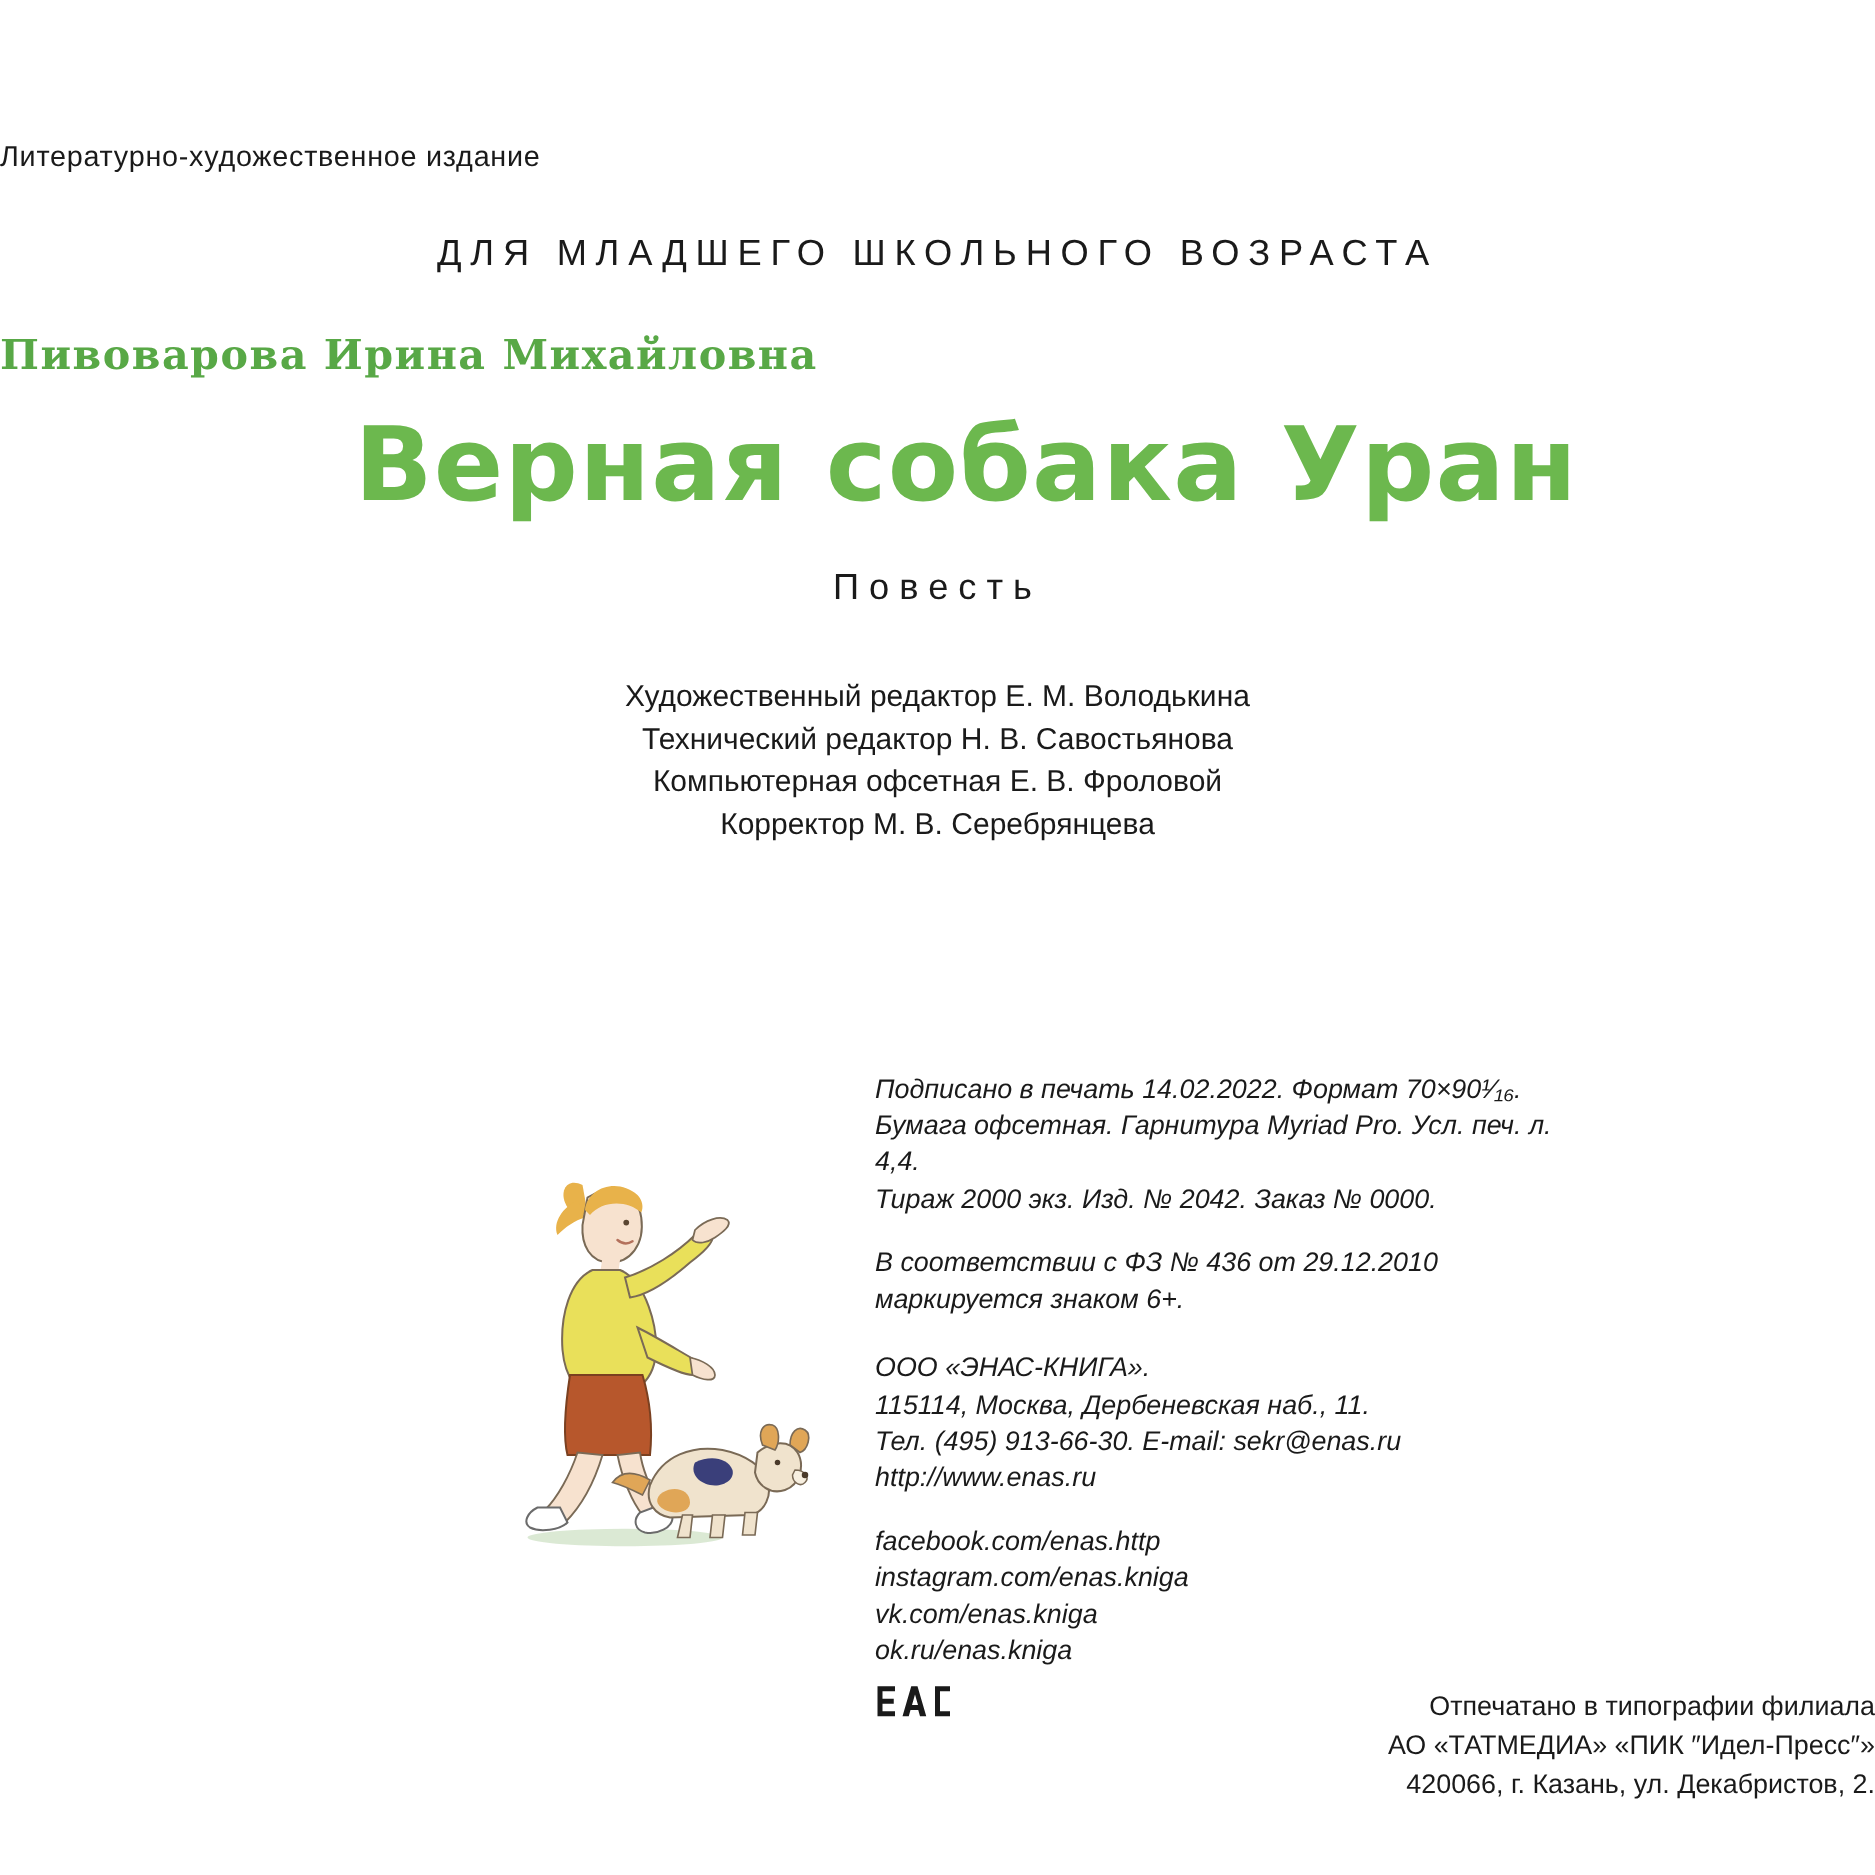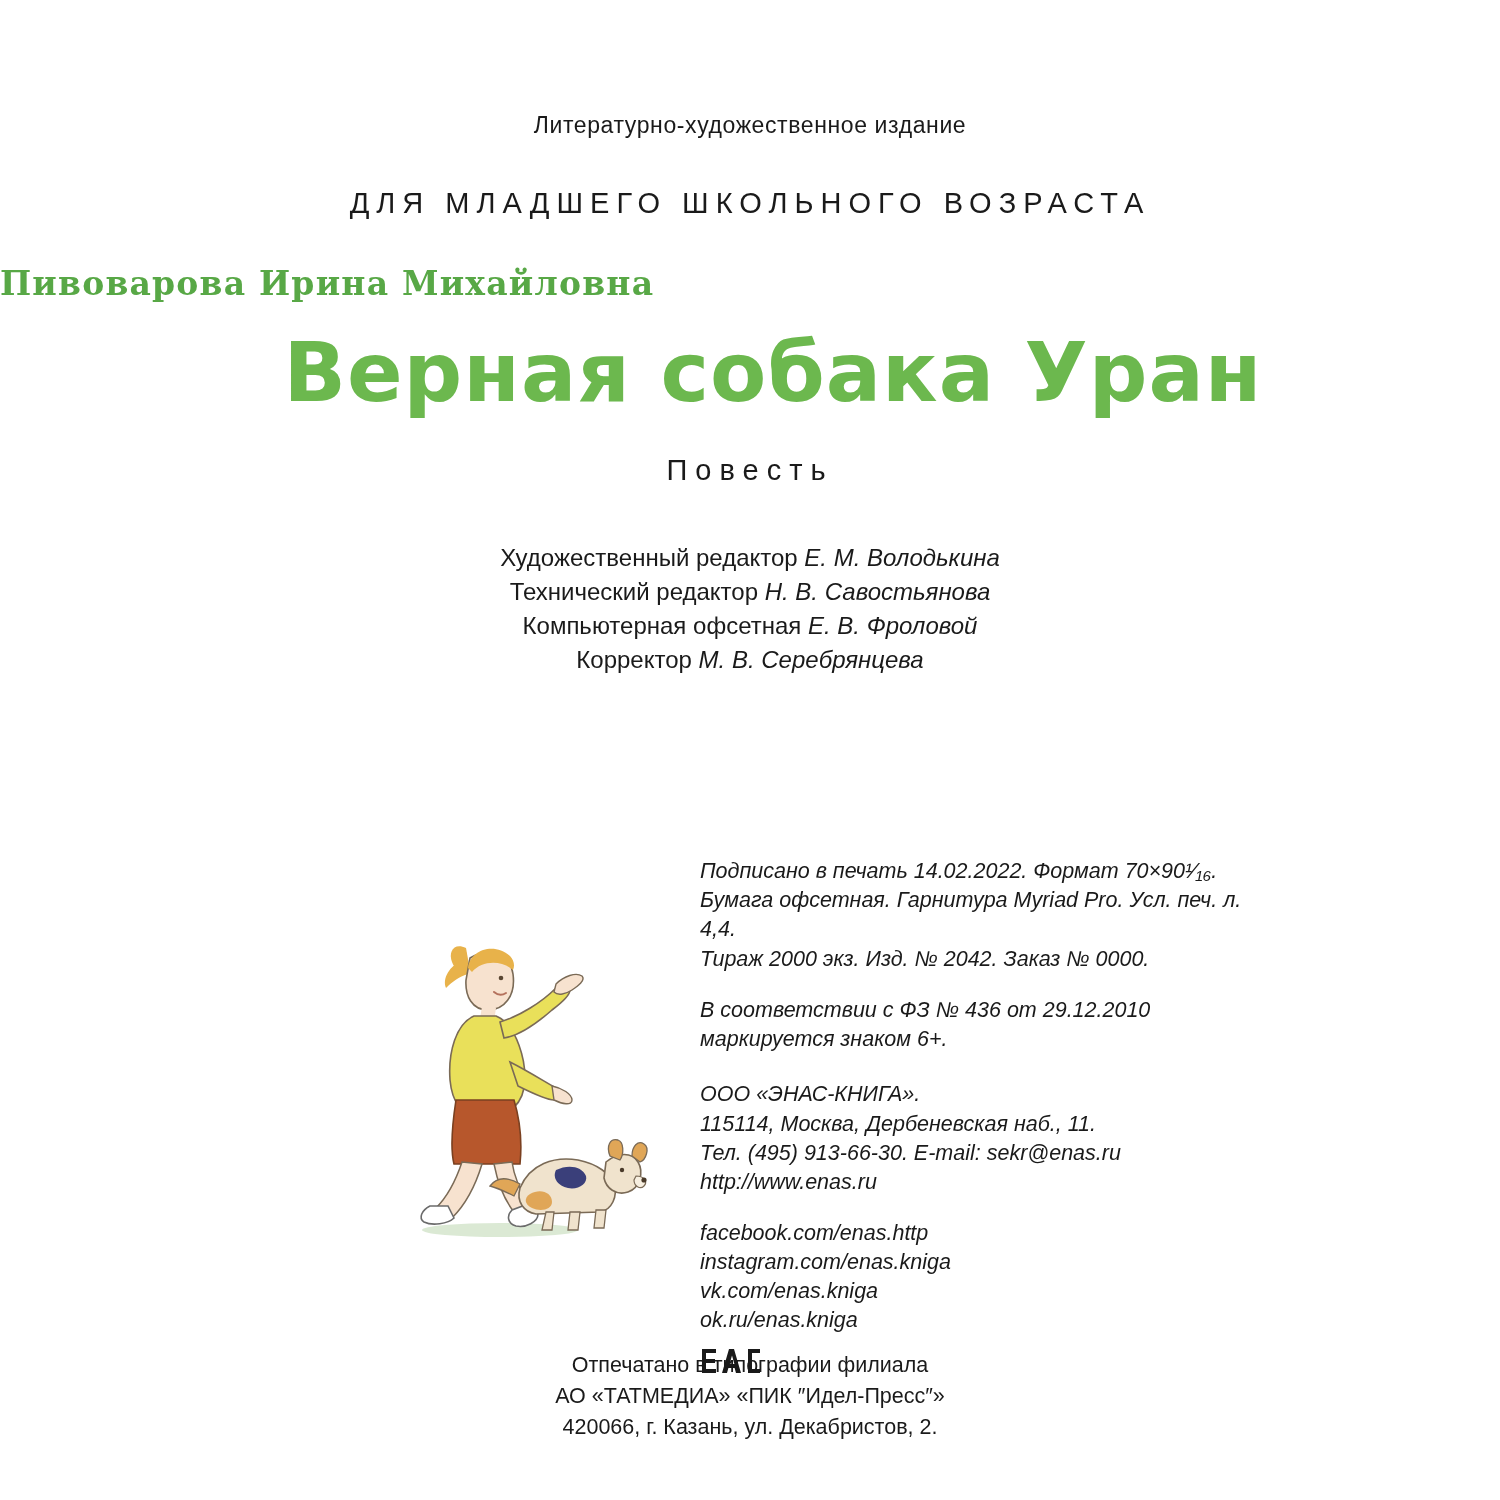--- a/index.html
+++ b/index.html
@@ -18,21 +18,21 @@
 
   .page {
     position: relative;
     width: 1500px;
     height: 1500px;
     box-sizing: border-box;
   }
 
   
   .imprint-kind {
-    text-align: center;
+    text-align: left;
     font-size: 23px;
     letter-spacing: 0.6px;
     margin-top: 112px;
     color: #1a1a1a;
   }
   .age-group {
     text-align: center;
     font-size: 29px;
     letter-spacing: 7px;
     margin-top: 48px;
@@ -68,21 +68,21 @@
 
   
   .credits {
     text-align: center;
     margin-top: 54px;
     font-size: 24px;
     line-height: 1.42;
     color: #1a1a1a;
   }
   .credits .role { font-style: normal; }
-  .credits .person { font-style: italic; }
+  .credits .person { }
 
   
   .middle {
     position: absolute;
     top: 725px;
     left: 0;
     width: 1500px;
     height: 470px;
   }
 
@@ -120,21 +120,21 @@
     width: 62px;
     height: 40px;
   }
 
   
   .printing {
     position: absolute;
     top: 1238px;
     left: 0;
     width: 1500px;
-    text-align: center;
+    text-align: right;
     font-size: 21.5px;
     line-height: 1.45;
     color: #1a1a1a;
   }
 </style>
 </head>
 <body>
 
 <div class="page">
 

